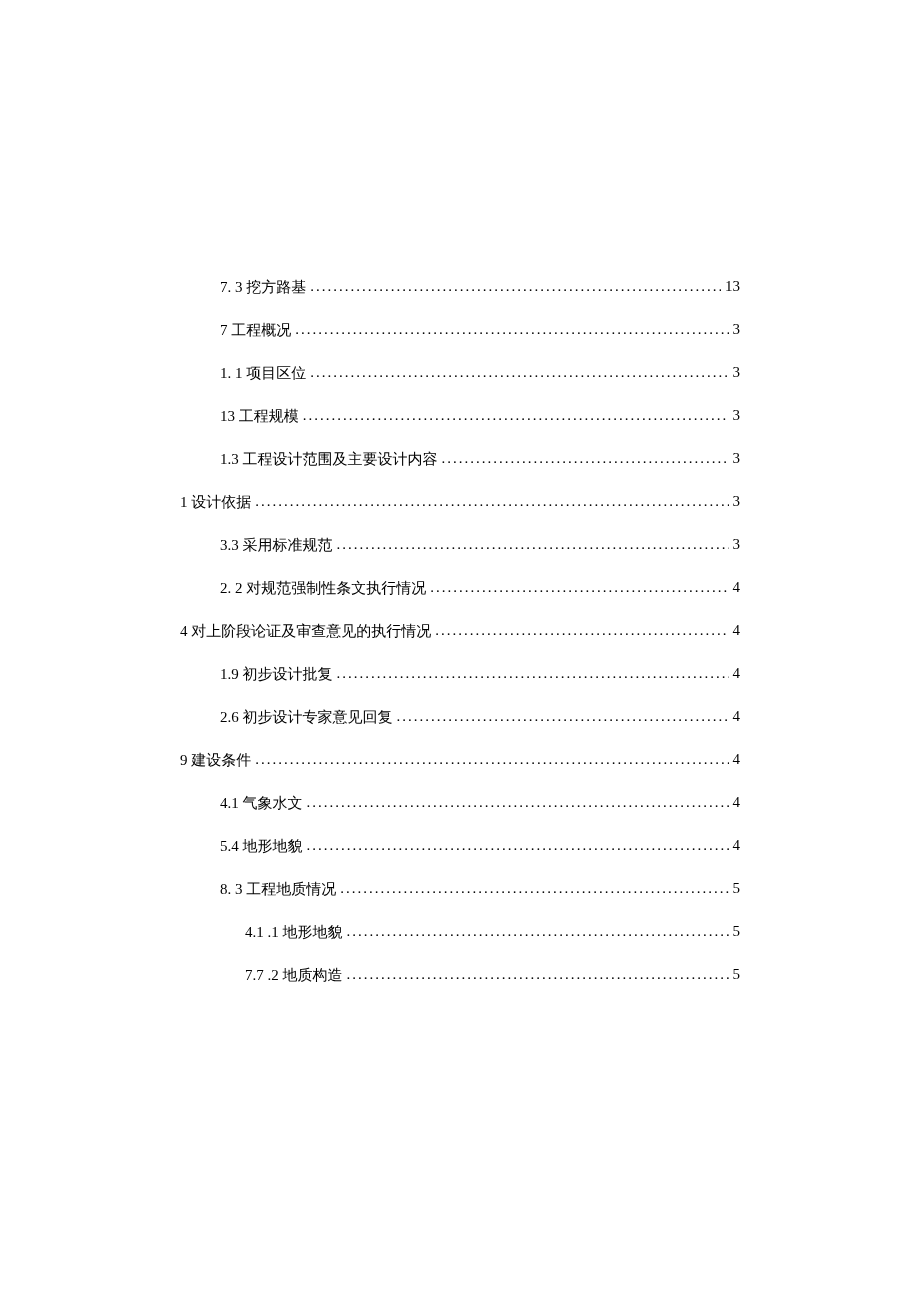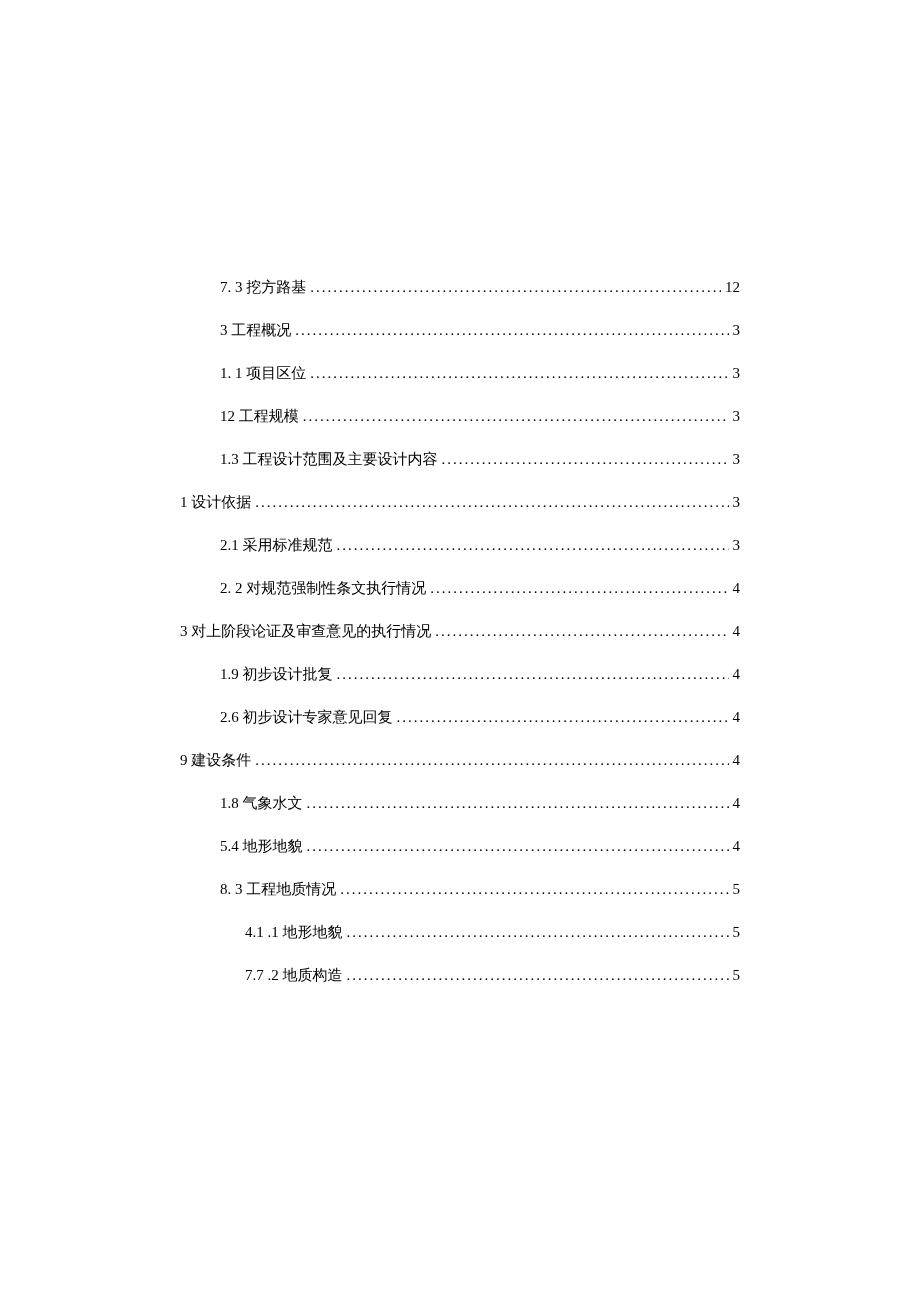--- a/index.html
+++ b/index.html
@@ -13,21 +13,21 @@
       background: #ffffff;
       font-family: "SimSun", "宋体", serif;
       font-size: 15px;
       color: #000000;
       padding-top: 278px;
       padding-left: 180px;
       padding-right: 180px;
     }
     .toc-line {
       display: flex;
-      align-items: center;
+      align-items: flex-start;
       margin-bottom: 24px;
       white-space: nowrap;
     }
     .indent-1 {
       padding-left: 40px;
     }
     .indent-2 {
       padding-left: 65px;
     }
     .toc-label {
@@ -46,79 +46,79 @@
       flex-shrink: 0;
     }
   </style>
 </head>
 <body>
 
 <div id="toc-container">
     <div class="toc-line indent-1">
       <span class="toc-label">7.   3 挖方路基</span>
       <span class="leader"></span>
-      <span class="page-num">12</span>
+      <span class="page-num">13</span>
     </div>
     <div class="toc-line indent-1">
-      <span class="toc-label">3 工程概况</span>
+      <span class="toc-label">7 工程概况</span>
       <span class="leader"></span>
       <span class="page-num">3</span>
     </div>
     <div class="toc-line indent-1">
       <span class="toc-label">1.   1 项目区位</span>
       <span class="leader"></span>
       <span class="page-num">3</span>
     </div>
     <div class="toc-line indent-1">
-      <span class="toc-label">12 工程规模</span>
+      <span class="toc-label">13 工程规模</span>
       <span class="leader"></span>
       <span class="page-num">3</span>
     </div>
     <div class="toc-line indent-1">
       <span class="toc-label">1.3 工程设计范围及主要设计内容</span>
       <span class="leader"></span>
       <span class="page-num">3</span>
     </div>
     <div class="toc-line">
       <span class="toc-label">1 设计依据</span>
       <span class="leader"></span>
       <span class="page-num">3</span>
     </div>
     <div class="toc-line indent-1">
-      <span class="toc-label">2.1 采用标准规范</span>
+      <span class="toc-label">3.3 采用标准规范</span>
       <span class="leader"></span>
       <span class="page-num">3</span>
     </div>
     <div class="toc-line indent-1">
       <span class="toc-label">2.   2 对规范强制性条文执行情况</span>
       <span class="leader"></span>
       <span class="page-num">4</span>
     </div>
     <div class="toc-line">
-      <span class="toc-label">3 对上阶段论证及审查意见的执行情况</span>
+      <span class="toc-label">4 对上阶段论证及审查意见的执行情况</span>
       <span class="leader"></span>
       <span class="page-num">4</span>
     </div>
     <div class="toc-line indent-1">
       <span class="toc-label">1.9    初步设计批复</span>
       <span class="leader"></span>
       <span class="page-num">4</span>
     </div>
     <div class="toc-line indent-1">
       <span class="toc-label">2.6    初步设计专家意见回复</span>
       <span class="leader"></span>
       <span class="page-num">4</span>
     </div>
     <div class="toc-line">
       <span class="toc-label">9 建设条件</span>
       <span class="leader"></span>
       <span class="page-num">4</span>
     </div>
     <div class="toc-line indent-1">
-      <span class="toc-label">1.8 气象水文</span>
+      <span class="toc-label">4.1 气象水文</span>
       <span class="leader"></span>
       <span class="page-num">4</span>
     </div>
     <div class="toc-line indent-1">
       <span class="toc-label">5.4 地形地貌</span>
       <span class="leader"></span>
       <span class="page-num">4</span>
     </div>
     <div class="toc-line indent-1">
       <span class="toc-label">8.   3 工程地质情况</span>

